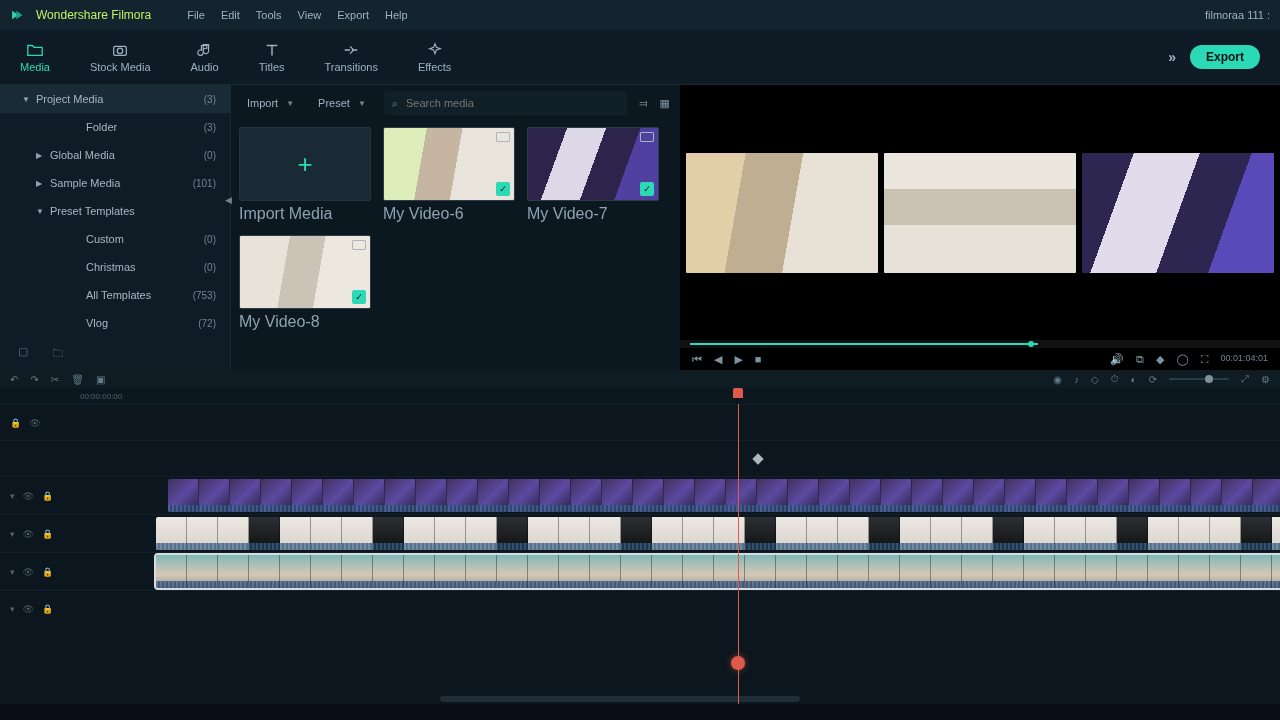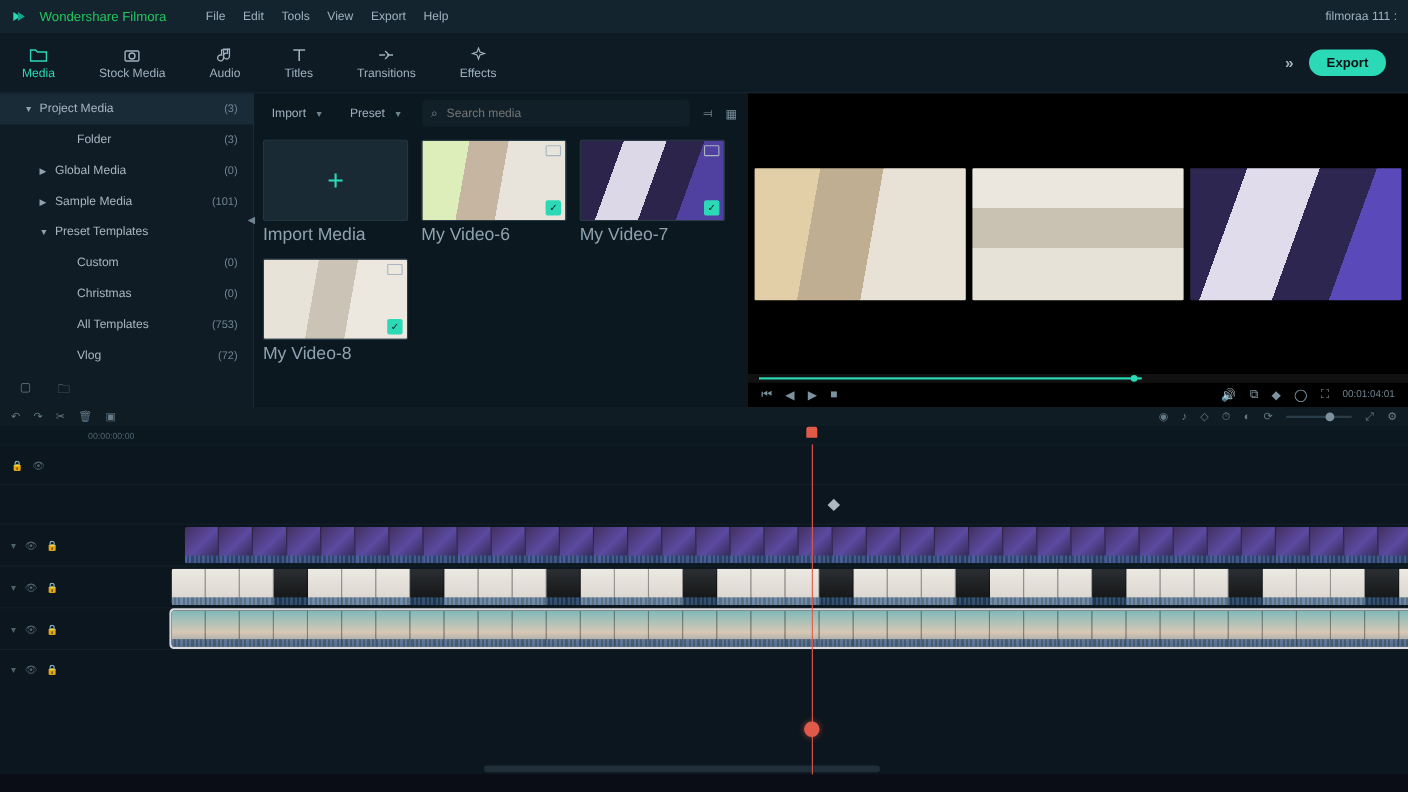--- a/index.html
+++ b/index.html
@@ -2,21 +2,21 @@
 <html><head>
 <meta charset="utf-8">
 <style>
 * { margin:0; padding:0; box-sizing:border-box; font-family:-apple-system,BlinkMacSystemFont,"Segoe UI",sans-serif; }
 body { background:#0a0d16; color:#a9b5c0; font-size:11px; width:1280px; height:720px; overflow:hidden; }
 
 
 .titlebar { height:30px; display:flex; align-items:center; padding:0 10px; background:#14242f; justify-content:space-between; }
 .titlebar .left { display:flex; align-items:center; gap:12px; }
 .logo { width:14px; height:14px; }
-.app-title { color:#22c55e; font-size:12px; }
+.app-title { color:#bef264; font-size:12px; }
 .menu { display:flex; gap:16px; margin-left:24px; }
 .menu span { color:#9fb1bf; cursor:pointer; }
 .project-name { color:#9fb1bf; }
 
 
 .tabs-row { height:55px; display:flex; align-items:center; padding:0 20px; background:#0e1b24; border-bottom:1px solid #1a2a35; justify-content:space-between; }
 .tabs { display:flex; gap:40px; }
 .tab { display:flex; flex-direction:column; align-items:center; gap:2px; cursor:pointer; color:#9fb1bf; }
 .tab.active { color:#2bd9b6; }
 .tab .ico { width:18px; height:18px; }
@@ -24,21 +24,21 @@
 .chevrons { color:#9fb1bf; font-size:14px; font-weight:bold; }
 .export-btn { background:#2bd9b6; color:#0a1318; border-radius:14px; padding:5px 16px; font-size:12px; font-weight:600; cursor:pointer; }
 
 
 .main-row { display:flex; height:285px; }
 
 
 .sidebar { width:230px; background:#0f1c26; display:flex; flex-direction:column; }
 .side-item { display:flex; align-items:center; justify-content:space-between; height:28px; padding:0 14px 0 22px; cursor:pointer; }
 .side-item.l1 { padding-left:36px; }
-.side-item.l2 { padding-left:56px; }
+.side-item.l2 { padding-left:72px; }
 .side-item.sel { background:#192b36; }
 .side-label { display:flex; align-items:center; gap:6px; color:#a9b5c0; }
 .side-caret { font-size:8px; width:8px; color:#8fa2b0; }
 .side-count { color:#6f8491; font-size:10px; }
 .side-bottom { margin-top:auto; display:flex; gap:24px; padding:8px 18px; color:#657b88; }
 
 
 .media-panel { flex:1; background:#0c1820; display:flex; flex-direction:column; border-left:1px solid #1a2a35; position:relative; }
 .media-tools { height:36px; display:flex; align-items:center; gap:12px; padding:0 10px; }
 .dd { display:flex; align-items:center; gap:8px; background:transparent; border:none; color:#9fb1bf; cursor:pointer; padding:4px 6px; }

